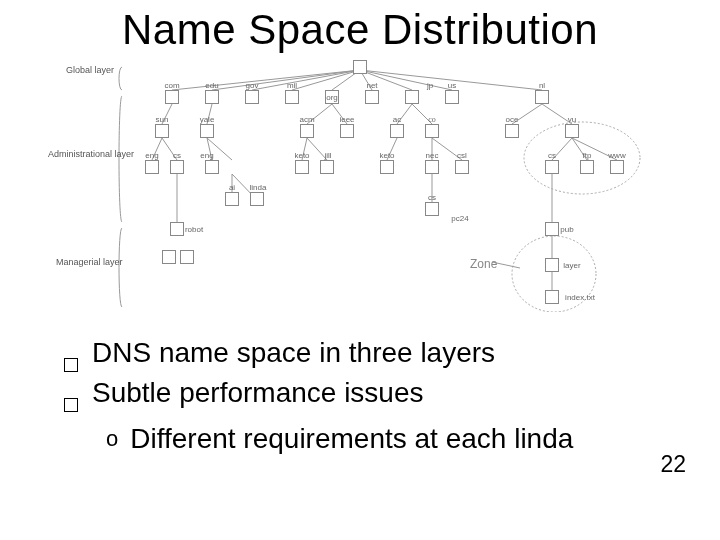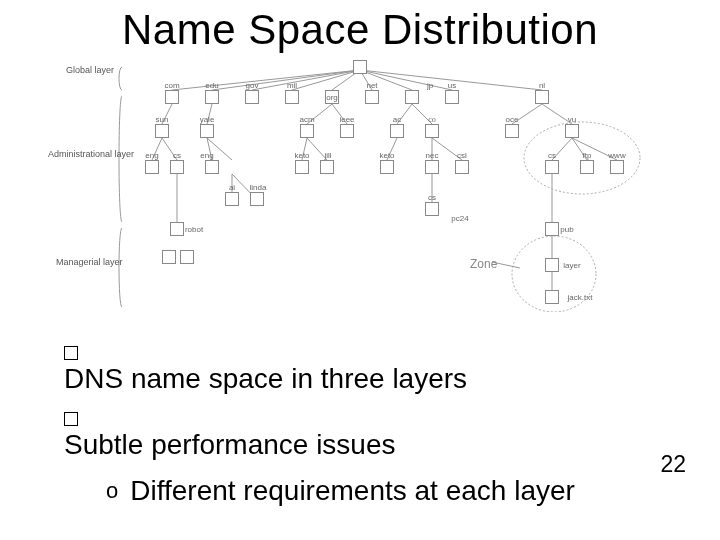--- a/index.html
+++ b/index.html
@@ -63,23 +63,22 @@
   .bullets {
     position: absolute;
     top: 334px;
     left: 64px;
     width: 620px;
     font-size: 28px;
     line-height: 1.35;
   }
   .b1 {
     display: flex;
-    align-items: flex-start;
+    align-items: flex-end;
     margin-bottom: 2px;
-    flex-direction: column;
   }
   .b2 {
     display: flex;
     align-items: flex-start;
     margin-left: 42px;
     margin-top: 8px;
   }
   .bullet-sq {
     width: 12px;
     height: 12px;
@@ -271,35 +270,35 @@
     <div class="node" style="left:473px; top:160px;"></div>
     <div class="nlabel" style="left:495px; top:163px;">pub</div>
 
     <div class="node" style="left:90px; top:188px;"></div>
     <div class="node" style="left:108px; top:188px;"></div>
 
     <div class="node" style="left:473px; top:196px;"></div>
     <div class="nlabel" style="left:500px; top:199px;">layer</div>
 
     <div class="node" style="left:473px; top:228px;"></div>
-    <div class="nlabel" style="left:508px; top:231px;">jack.txt</div>
+    <div class="nlabel" style="left:508px; top:231px;">index.txt</div>
 
     <div class="zonelabel" style="left:398px; top:195px;">Zone</div>
   </div>
 
   <div class="bullets">
     <div class="b1">
       <span class="bullet-sq"></span>
       <span>DNS name space in three layers</span>
     </div>
     <div class="b1">
       <span class="bullet-sq"></span>
       <span>Subtle performance issues</span>
     </div>
     <div class="b2">
       <span class="bullet-o">o</span>
-      <span>Different requirements at each layer</span>
+      <span>Different requirements at each linda</span>
     </div>
   </div>
 
   <div class="footer-right">22</div>
 
 </div>
 
 </body></html>

